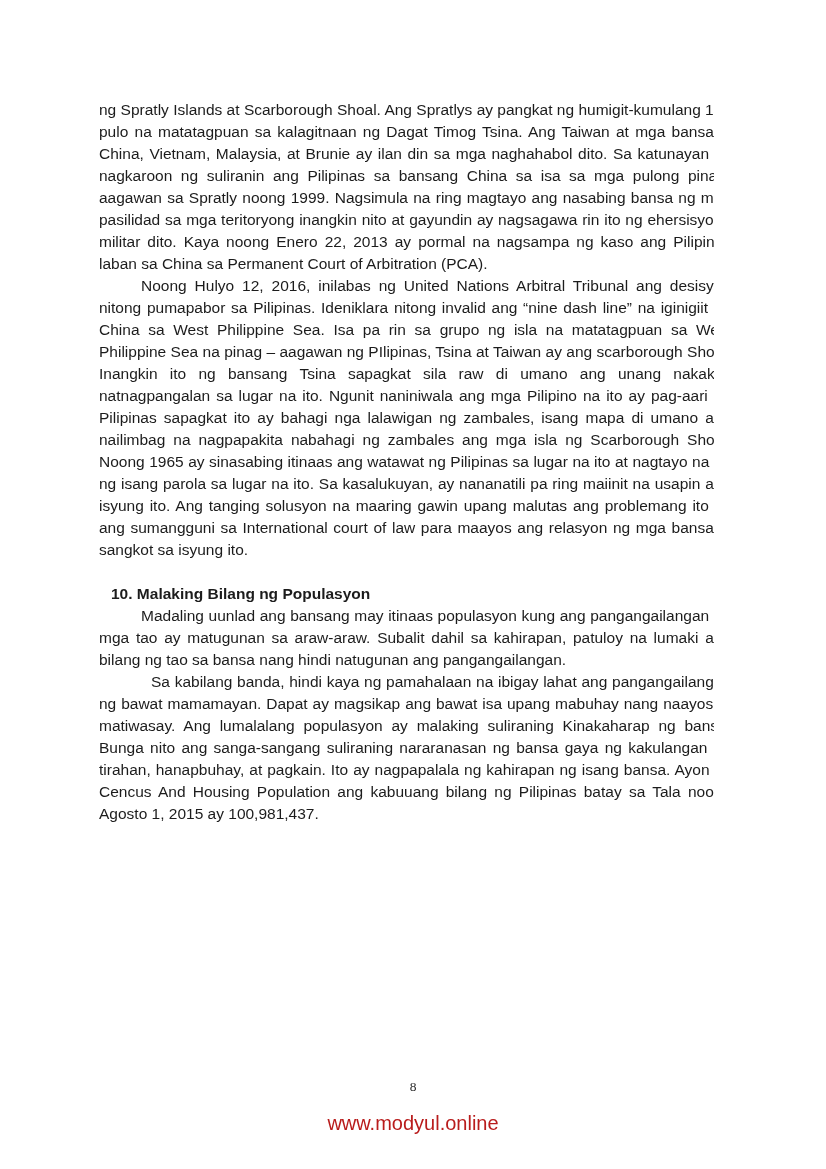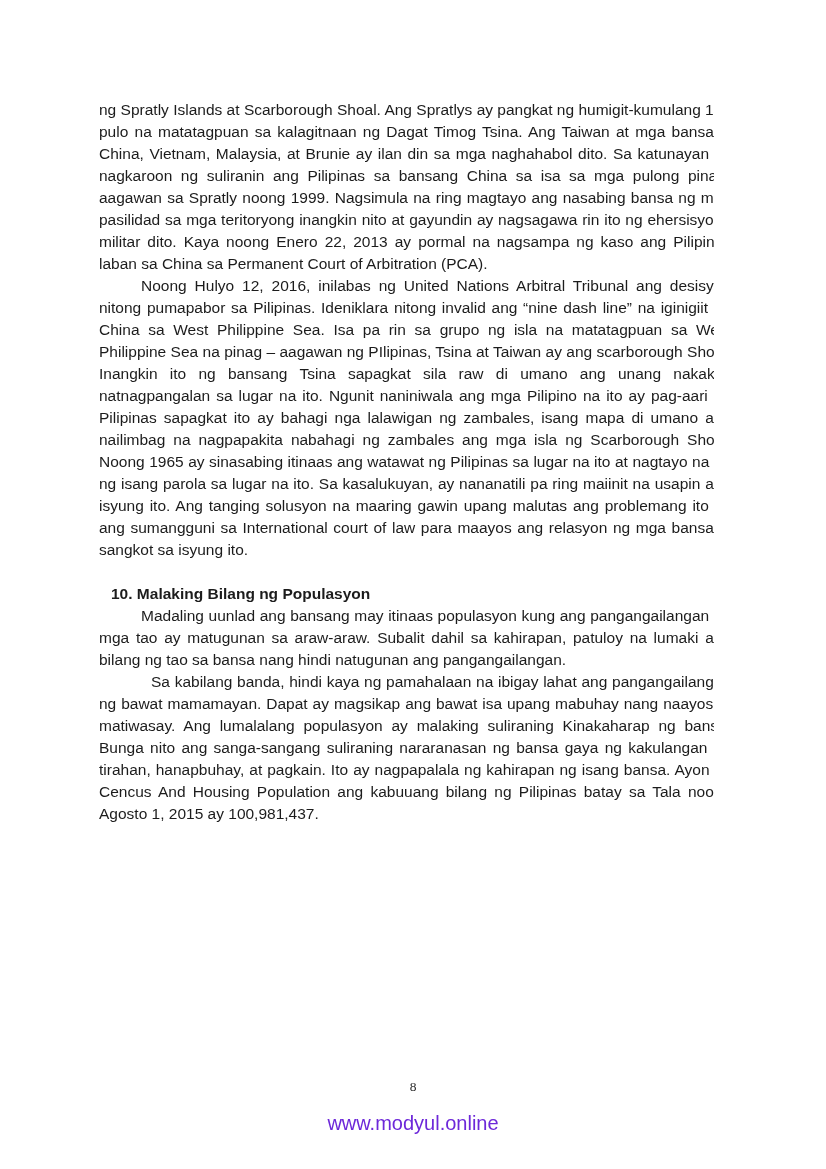--- a/index.html
+++ b/index.html
@@ -49,21 +49,21 @@
     color: #2a2a2a;
   }
   .watermark {
     position: absolute;
     left: 0;
     top: 1112px;
     width: 826px;
     text-align: center;
     font-family: "Liberation Sans", sans-serif;
     font-size: 20px;
-    color: #6d28d9;
+    color: #b91c1c;
   }
 </style>
 </head>
 <body>
 
 <div class="page">
   <div class="content">
     <p class="para">ng Spratly Islands at Scarborough Shoal. Ang Spratlys ay pangkat ng humigit-kumulang 100 pulo na matatagpuan sa kalagitnaan ng Dagat Timog Tsina. Ang Taiwan at mga bansang China, Vietnam, Malaysia, at Brunie ay ilan din sa mga naghahabol dito. Sa katunayan ay nagkaroon ng suliranin ang Pilipinas sa bansang China sa isa sa mga pulong pinag-aagawan sa Spratly noong 1999. Nagsimula na ring magtayo ang nasabing bansa ng mga pasilidad sa mga teritoryong inangkin nito at gayundin ay nagsagawa rin ito ng ehersisyong militar dito. Kaya noong Enero 22, 2013 ay pormal na nagsampa ng kaso ang Pilipinas laban sa China sa Permanent Court of Arbitration (PCA).</p>
     <p class="para indent">Noong Hulyo 12, 2016, inilabas ng United Nations Arbitral Tribunal ang desisyon nitong pumapabor sa Pilipinas. Ideniklara nitong invalid ang “nine dash line” na iginigiit ng China sa West Philippine Sea. Isa pa rin sa grupo ng isla na matatagpuan sa West Philippine Sea na pinag – aagawan ng PIlipinas, Tsina at Taiwan ay ang scarborough Shoal. Inangkin ito ng bansang Tsina sapagkat sila raw di umano ang unang nakakita natnagpangalan sa lugar na ito. Ngunit naniniwala ang mga Pilipino na ito ay pag-aari ng Pilipinas sapagkat ito ay bahagi nga lalawigan ng zambales, isang mapa di umano ang nailimbag na nagpapakita nabahagi ng zambales ang mga isla ng Scarborough Shoal. Noong 1965 ay sinasabing itinaas ang watawat ng Pilipinas sa lugar na ito at nagtayo na rin ng isang parola sa lugar na ito. Sa kasalukuyan, ay nananatili pa ring maiinit na usapin ang isyung ito. Ang tanging solusyon na maaring gawin upang malutas ang problemang ito ay ang sumangguni sa International court of law para maayos ang relasyon ng mga bansang sangkot sa isyung ito.</p>
     <h2 class="heading">10. Malaking Bilang ng Populasyon</h2>

